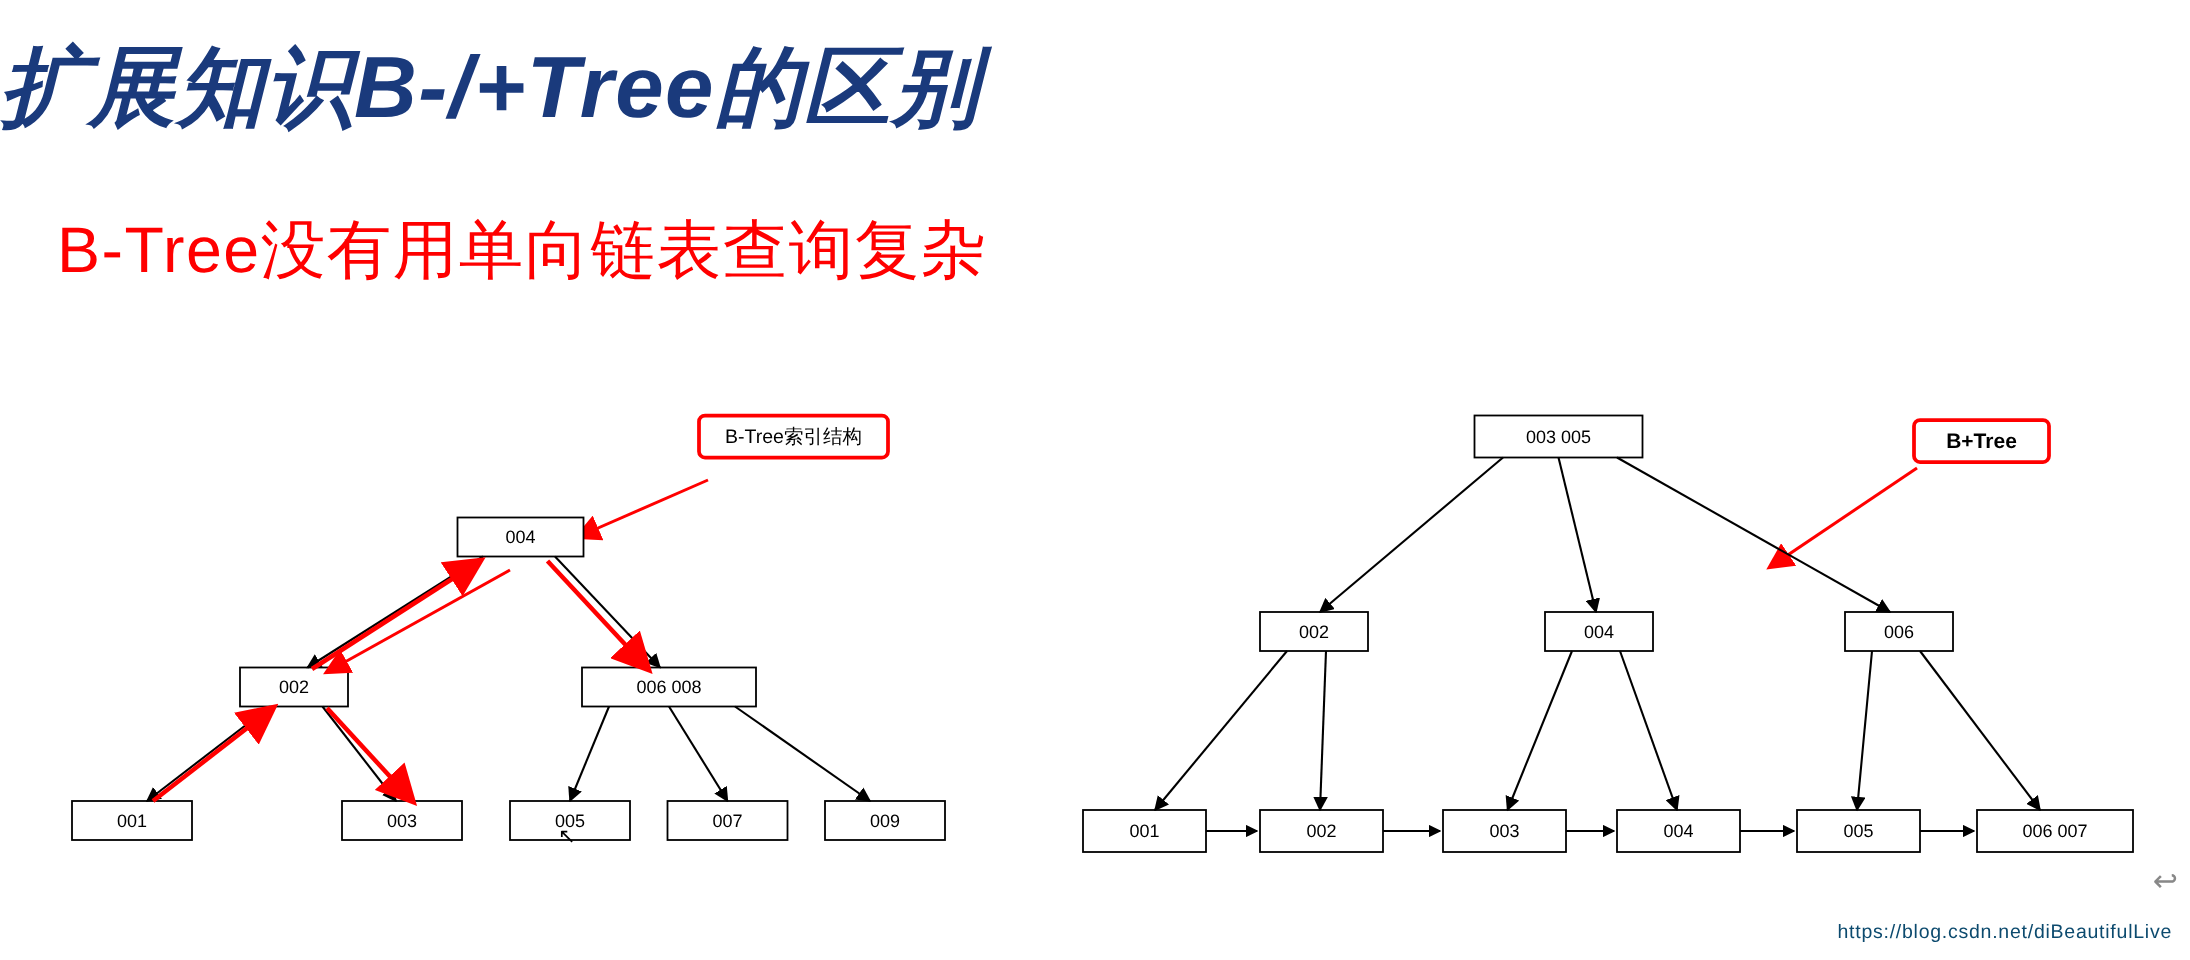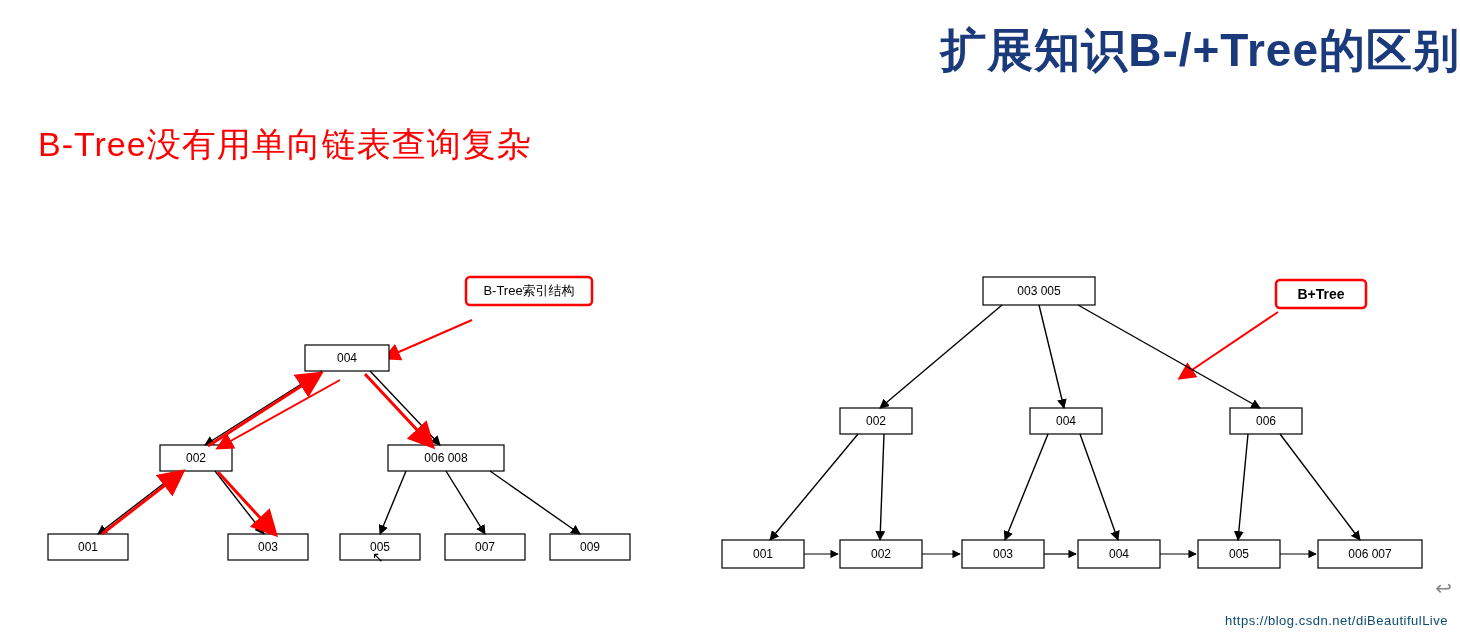--- a/index.html
+++ b/index.html
@@ -7,29 +7,30 @@
     padding: 0;
     background: #fff;
     font-family: "Microsoft YaHei", Arial, sans-serif;
     width: 1460px;
     height: 640px;
     overflow: hidden;
     position: relative;
   }
   .title {
     color: #1a3a7c;
-    font-size: 46px;
+    font-size: 58px;
     font-weight: 800;
-    text-align: right;
+    text-align: left;
     margin-top: 20px;
     letter-spacing: 1px;
+    font-style: italic;
   }
   .subtitle {
     color: #ff0000;
-    font-size: 34px;
+    font-size: 43px;
     font-weight: 400;
     margin: 40px 0 0 38px;
     letter-spacing: 1px;
   }
   .watermark {
     position: absolute;
     right: 12px;
     bottom: 12px;
     font-size: 13px;
     color: #0c4a6e;

